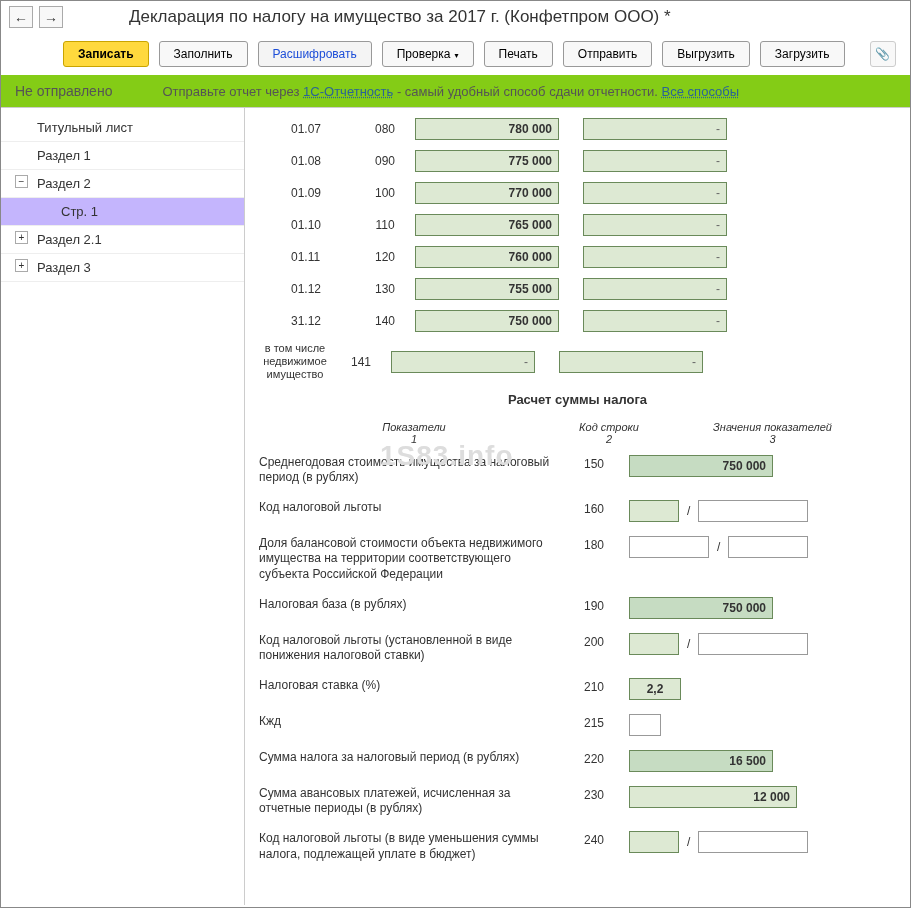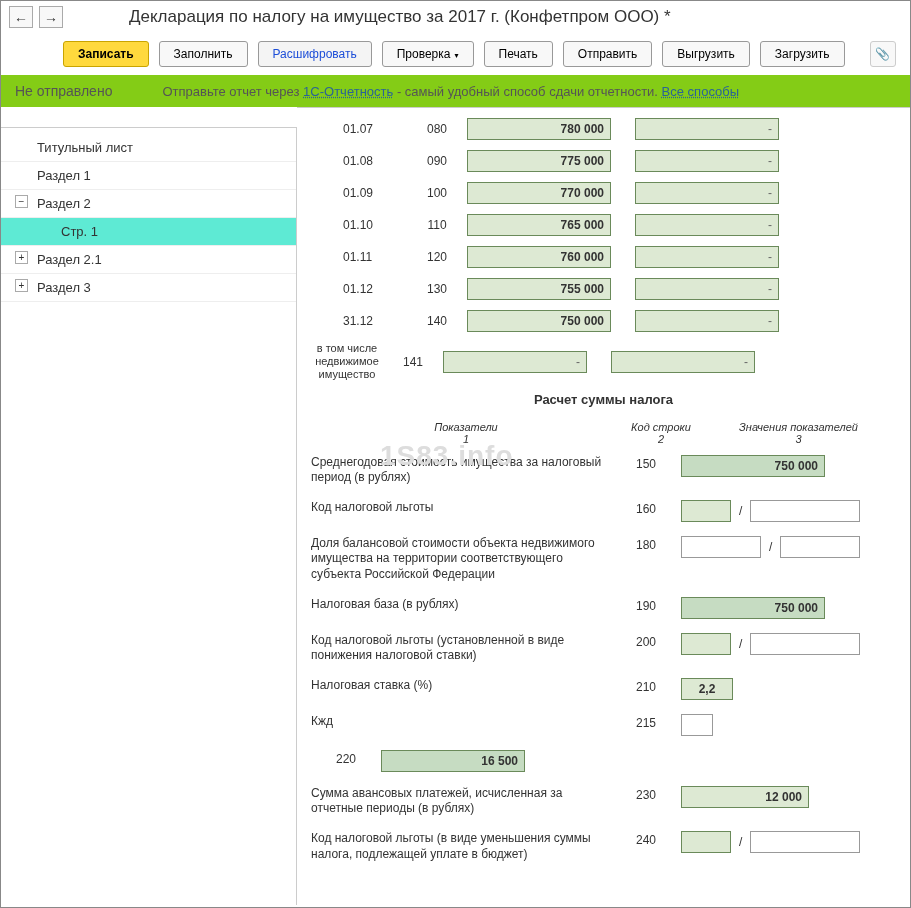--- a/index.html
+++ b/index.html
@@ -11,23 +11,23 @@
   .btn { padding: 5px 14px; border: 1px solid #999; background: #f8f8f8; cursor: pointer; font-size: 12px; border-radius: 3px; }
   .btn.primary { background: #ffd93d; border-color: #c9a400; font-weight: bold; }
   .btn.disabled { color: #1d4ed8; background: #f4f4f4; }
   .btn .chev { font-size: 8px; margin-left: 4px; }
   .clip-btn { width: 26px; height: 26px; border: 1px solid #ccc; background: #f8f8f8; display:flex; align-items:center; justify-content:center; cursor:pointer; border-radius:3px; margin-left:auto;}
   .status-bar { display:flex; align-items:center; background:#84cc16; padding: 8px 14px; font-size:13px; gap: 50px;}
   .status-left { color:#555; font-size:14px; }
   .status-mid { color:#555; }
   .status-mid a { color:#2a6496; text-decoration: underline dotted; }
   .main { display:flex; height: calc(100% - 32px - 42px - 34px); }
-  .sidebar { width: 296px; border-right: 1px solid #ccc; border-top: 1px solid #ccc; padding: 6px 0; overflow-y:auto;margin-top:20px; }
+  .sidebar { width: 244px; border-right: 1px solid #ccc; border-top: 1px solid #ccc; padding: 6px 0; overflow-y:auto; }
   .tree-item { padding: 6px 0 6px 36px; cursor:pointer; font-size:13px; position:relative; border-bottom:1px solid #eee;}
-  .tree-item.sel { background:#5eead4; }
+  .tree-item.sel { background:#c4b5fd; }
   .tree-item .expand { position:absolute; left:14px; top:5px; width:13px; height:13px; border:1px solid #aaa; display:flex; align-items:center; justify-content:center; font-size:10px; line-height:1; }
   .tree-item.child { padding-left: 60px; }
   .content { flex:1; overflow-y:auto; padding: 10px 14px; border-top:1px solid #ccc;}
   .row { display:flex; align-items:center; margin-bottom: 10px; }
   .date-col { width: 72px; text-align:left; padding-left: 8px; margin-left: 24px; }
   .code-col { width: 60px; text-align:center; }
   .val-col { width: 148px; text-align: right; }
   .val-col2 { width: 148px; margin-left: 20px;}
   .field { width: 144px; height: 22px; border: 1px solid #6a8a5a; background: #dde9d3; display:flex; align-items:center; justify-content:flex-end; padding: 0 6px; font-weight: normal;}
   .field.bold { font-weight: bold; }
@@ -238,31 +238,32 @@
 
     <div class="drow">
         <div class="desc">Кжд</div>
         <div class="code">215</div>
         <div class="vals">
           <div class="wfield" style="width:32px"></div>
         </div>
       </div>
 
     <div class="drow">
+        <div class="desc">Сумма налога за налоговый период (в рублях)</div>
         <div class="code">220</div>
         <div class="vals">
           <div class="gfield" style="width:144px">16 500</div>
         </div>
       </div>
 
     <div class="drow">
         <div class="desc">Сумма авансовых платежей, исчисленная за отчетные периоды (в рублях)</div>
         <div class="code">230</div>
         <div class="vals">
-          <div class="lfield" style="width:128px;font-weight:bold">12 000</div>
+          <div class="lfield" style="width:168px;font-weight:bold">12 000</div>
         </div>
       </div>
 
     <div class="drow">
         <div class="desc">Код налоговой льготы (в виде уменьшения суммы налога, подлежащей уплате в бюджет)</div>
         <div class="code">240</div>
         <div class="vals">
           <div class="lfield" style="width:50px"></div>
           <span>/</span>
           <div class="wfield" style="width:110px"></div>

